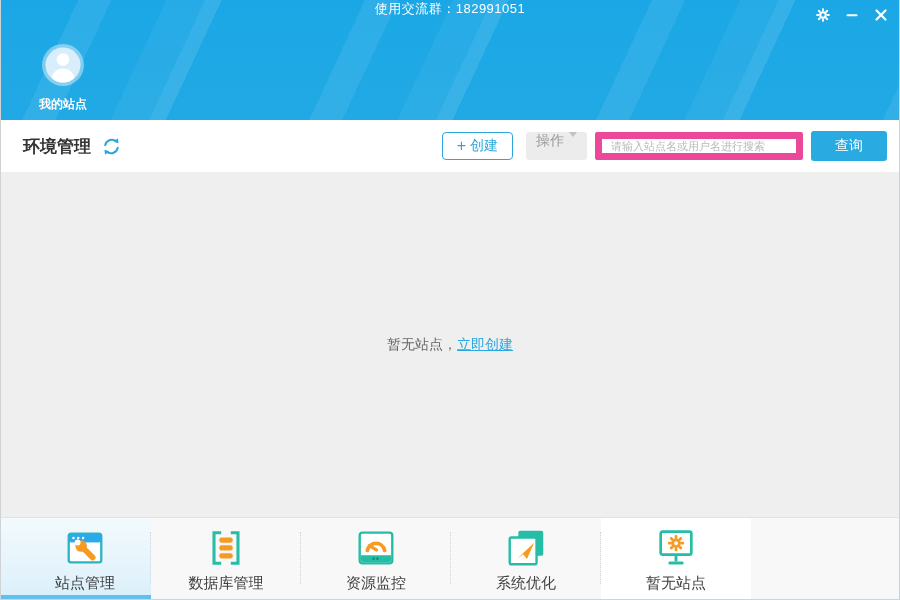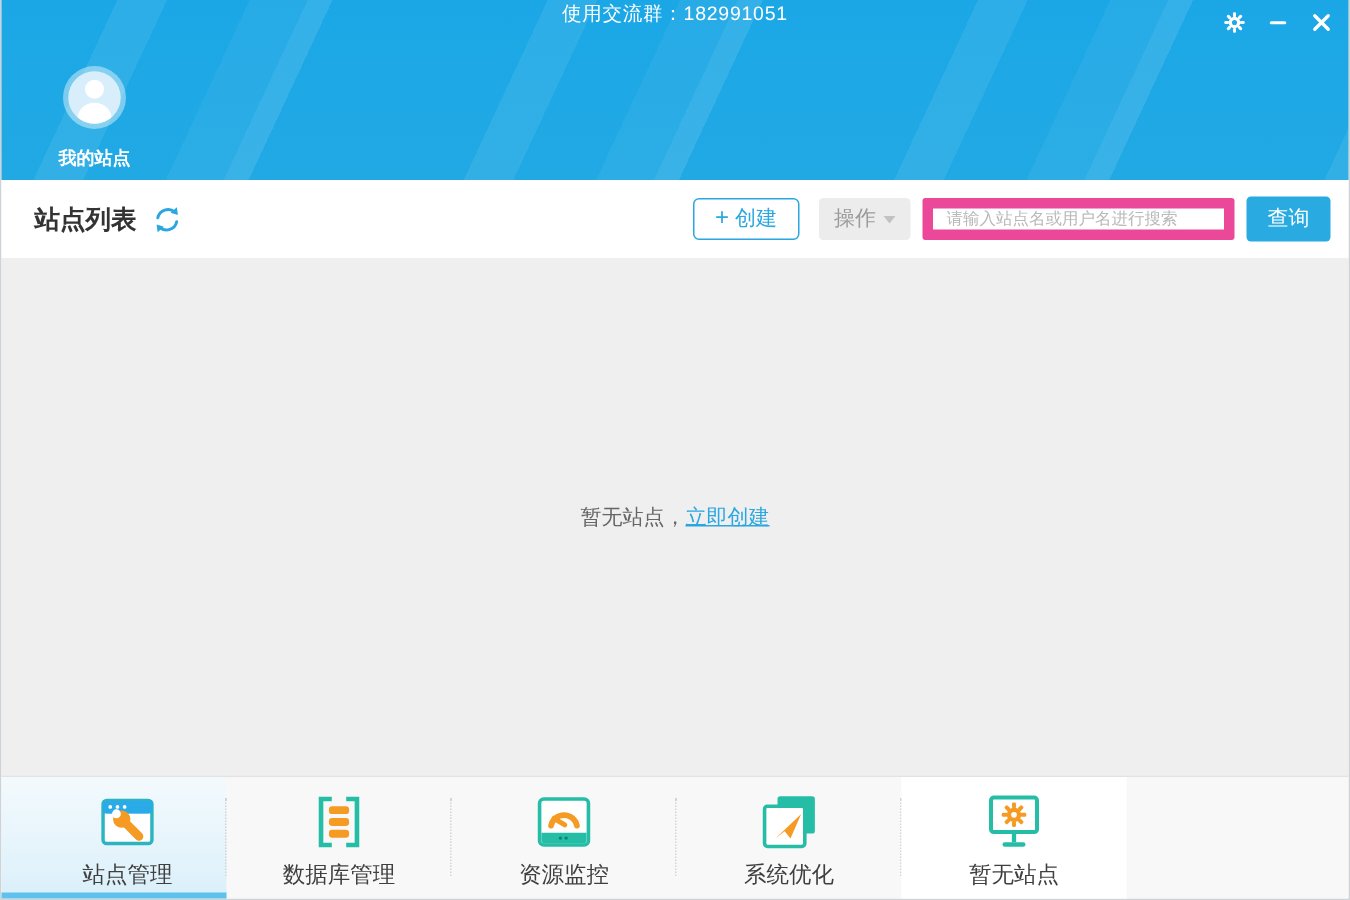--- a/index.html
+++ b/index.html
@@ -26,27 +26,27 @@
   .profile-label { display:block; margin-top:4px; font-size:12px; color:#fff; white-space:nowrap;font-weight:bold; }
 
   
   .toolbar { height:52px; flex:0 0 52px; background:#fff; display:flex; align-items:center; padding:0 12px 0 22px; }
   .section-title { font-size:17px; font-weight:bold; color:#333; }
   .refresh { margin-left:10px; display:flex; align-items:center; cursor:pointer; }
   .toolbar-right { margin-left:auto; display:flex; align-items:center; }
   .btn-create { display:flex; align-items:center; gap:4px; height:28px; padding:0 14px;
     background:#fff; border:1px solid #2aa7e0; border-radius:4px; color:#2aa7e0; font-size:14px; cursor:pointer; }
   .btn-create .plus { font-size:16px; line-height:1; }
-  .btn-action { margin-left:13px; height:28px; padding:0 10px; display:flex; align-items:center; gap:5px;
+  .btn-action { margin-left:13px; height:28px; padding:0 10px; display:flex; align-items:flex-start; gap:5px;
     background:#ececec; border:none; border-radius:3px; color:#9a9a9a; font-size:14px; cursor:pointer; }
   .caret { width:0; height:0; border-left:4px solid transparent; border-right:4px solid transparent; border-top:5px solid #c2c2c2; }
   .search-input { margin-left:8px; width:208px; height:28px; border:7px solid #ec4899; border-radius:2px;
     padding:0 9px; font-size:11px; color:#555; outline:none; }
   .search-input::placeholder { color:#b9b9b9; }
-  .btn-query { margin-left:8px; height:30px; padding:0 14px; background:#29abe2; color:#fff;
+  .btn-query { margin-left:8px; height:30px; padding:0 24px; background:#29abe2; color:#fff;
     border:none; border-radius:3px; font-size:14px; cursor:pointer; }
 
   
   .content { flex:1 1 auto; background:#efefef; display:flex; align-items:center; justify-content:center; }
   .empty-wrap { font-size:14px; color:#666; }
   .create-link { color:#2aa7e0; text-decoration:underline; cursor:pointer; }
 
   
   .bottom-nav { height:82px; flex:0 0 82px; background:#f8f8f8; border-top:1px solid #e2e2e2; display:flex; }
   .nav-item { width:150px; height:100%; display:flex; flex-direction:column; align-items:center;
@@ -111,21 +111,21 @@
         <g clip-path="url(#ac)">
           <circle cx="23" cy="17.5" r="6.3" fill="#fff"></circle>
           <ellipse cx="23" cy="37.5" rx="11.5" ry="11" fill="#fff"></ellipse>
         </g>
       </svg>
       <span class="profile-label">我的站点</span>
     </div>
   </div>
 
   <div class="toolbar">
-    <span class="section-title">站点列表</span>
+    <span class="section-title">环境管理</span>
     <span class="refresh">
       <svg width="21" height="21" viewBox="0 0 21 21">
         <path d="M4.2,9.2 A7,7 0 0 1 15.6,5.4" fill="none" stroke="#2aa7e0" stroke-width="2" stroke-linecap="round"></path>
         <polygon points="16.9,2.2 17.6,7.3 12.7,5.8" fill="#2aa7e0"></polygon>
         <path d="M16.8,11.8 A7,7 0 0 1 5.4,15.6" fill="none" stroke="#2aa7e0" stroke-width="2" stroke-linecap="round"></path>
         <polygon points="4.1,18.8 3.4,13.7 8.3,15.2" fill="#2aa7e0"></polygon>
       </svg>
     </span>
 
     <div class="toolbar-right">

